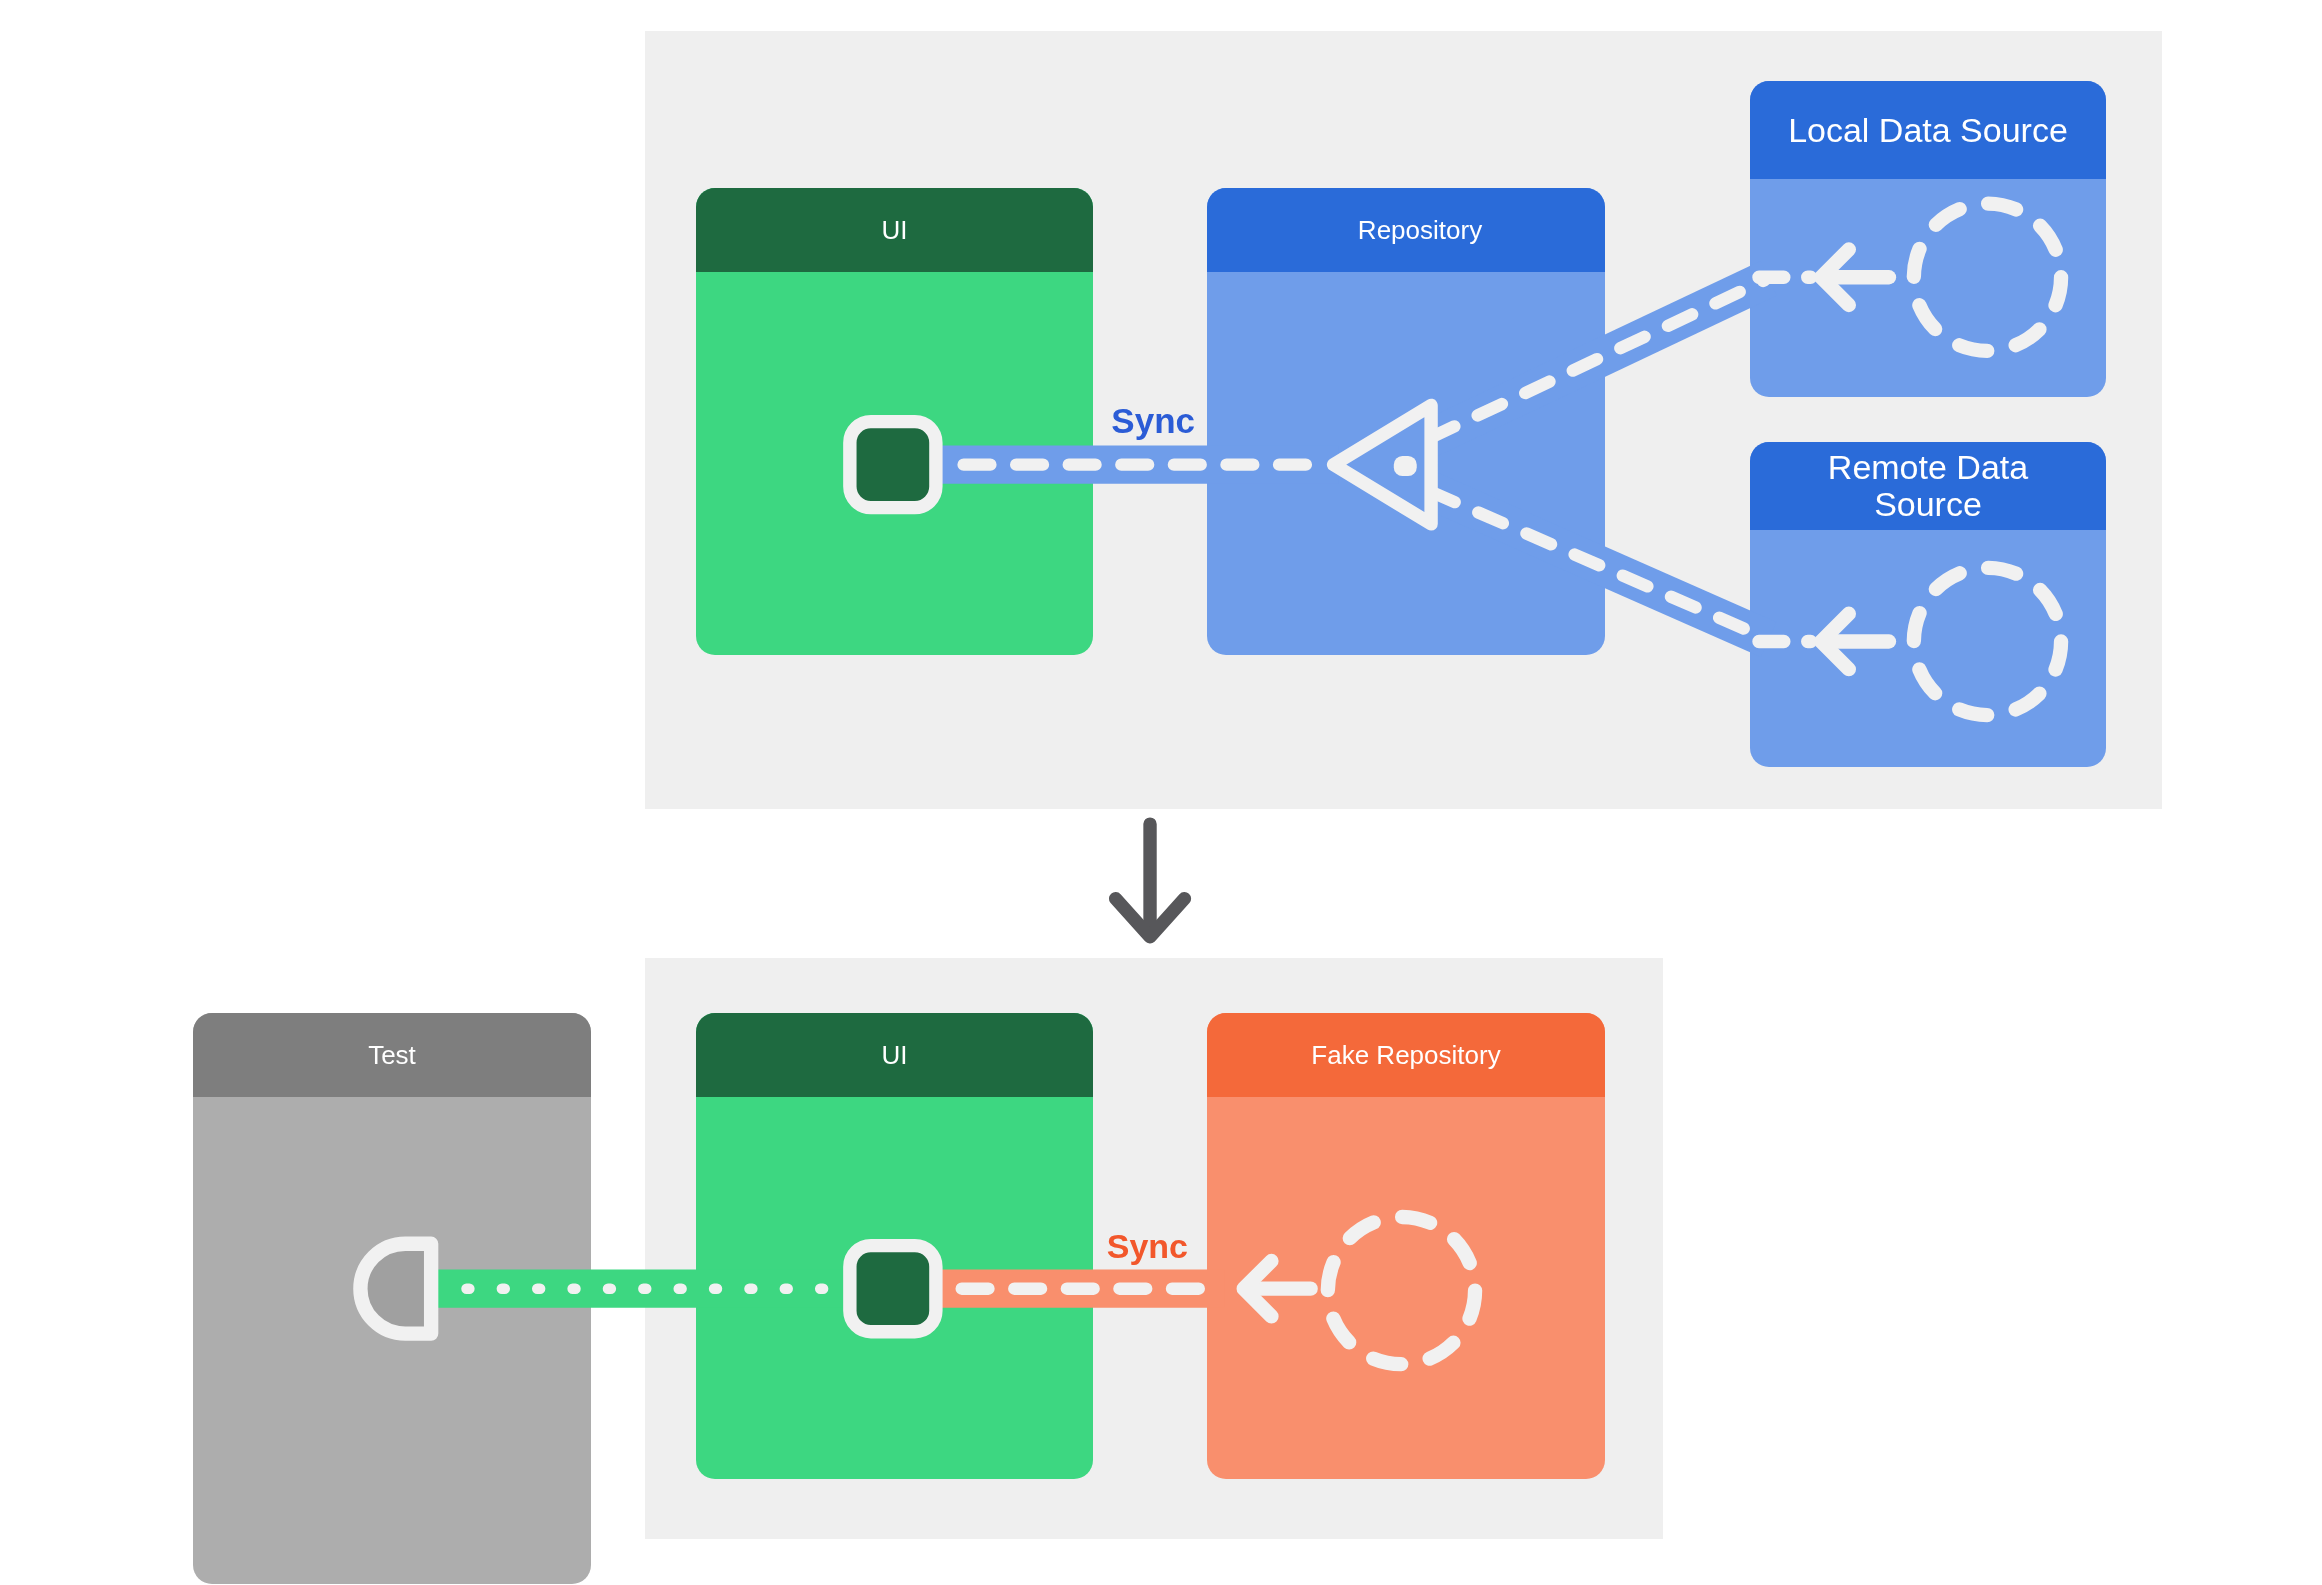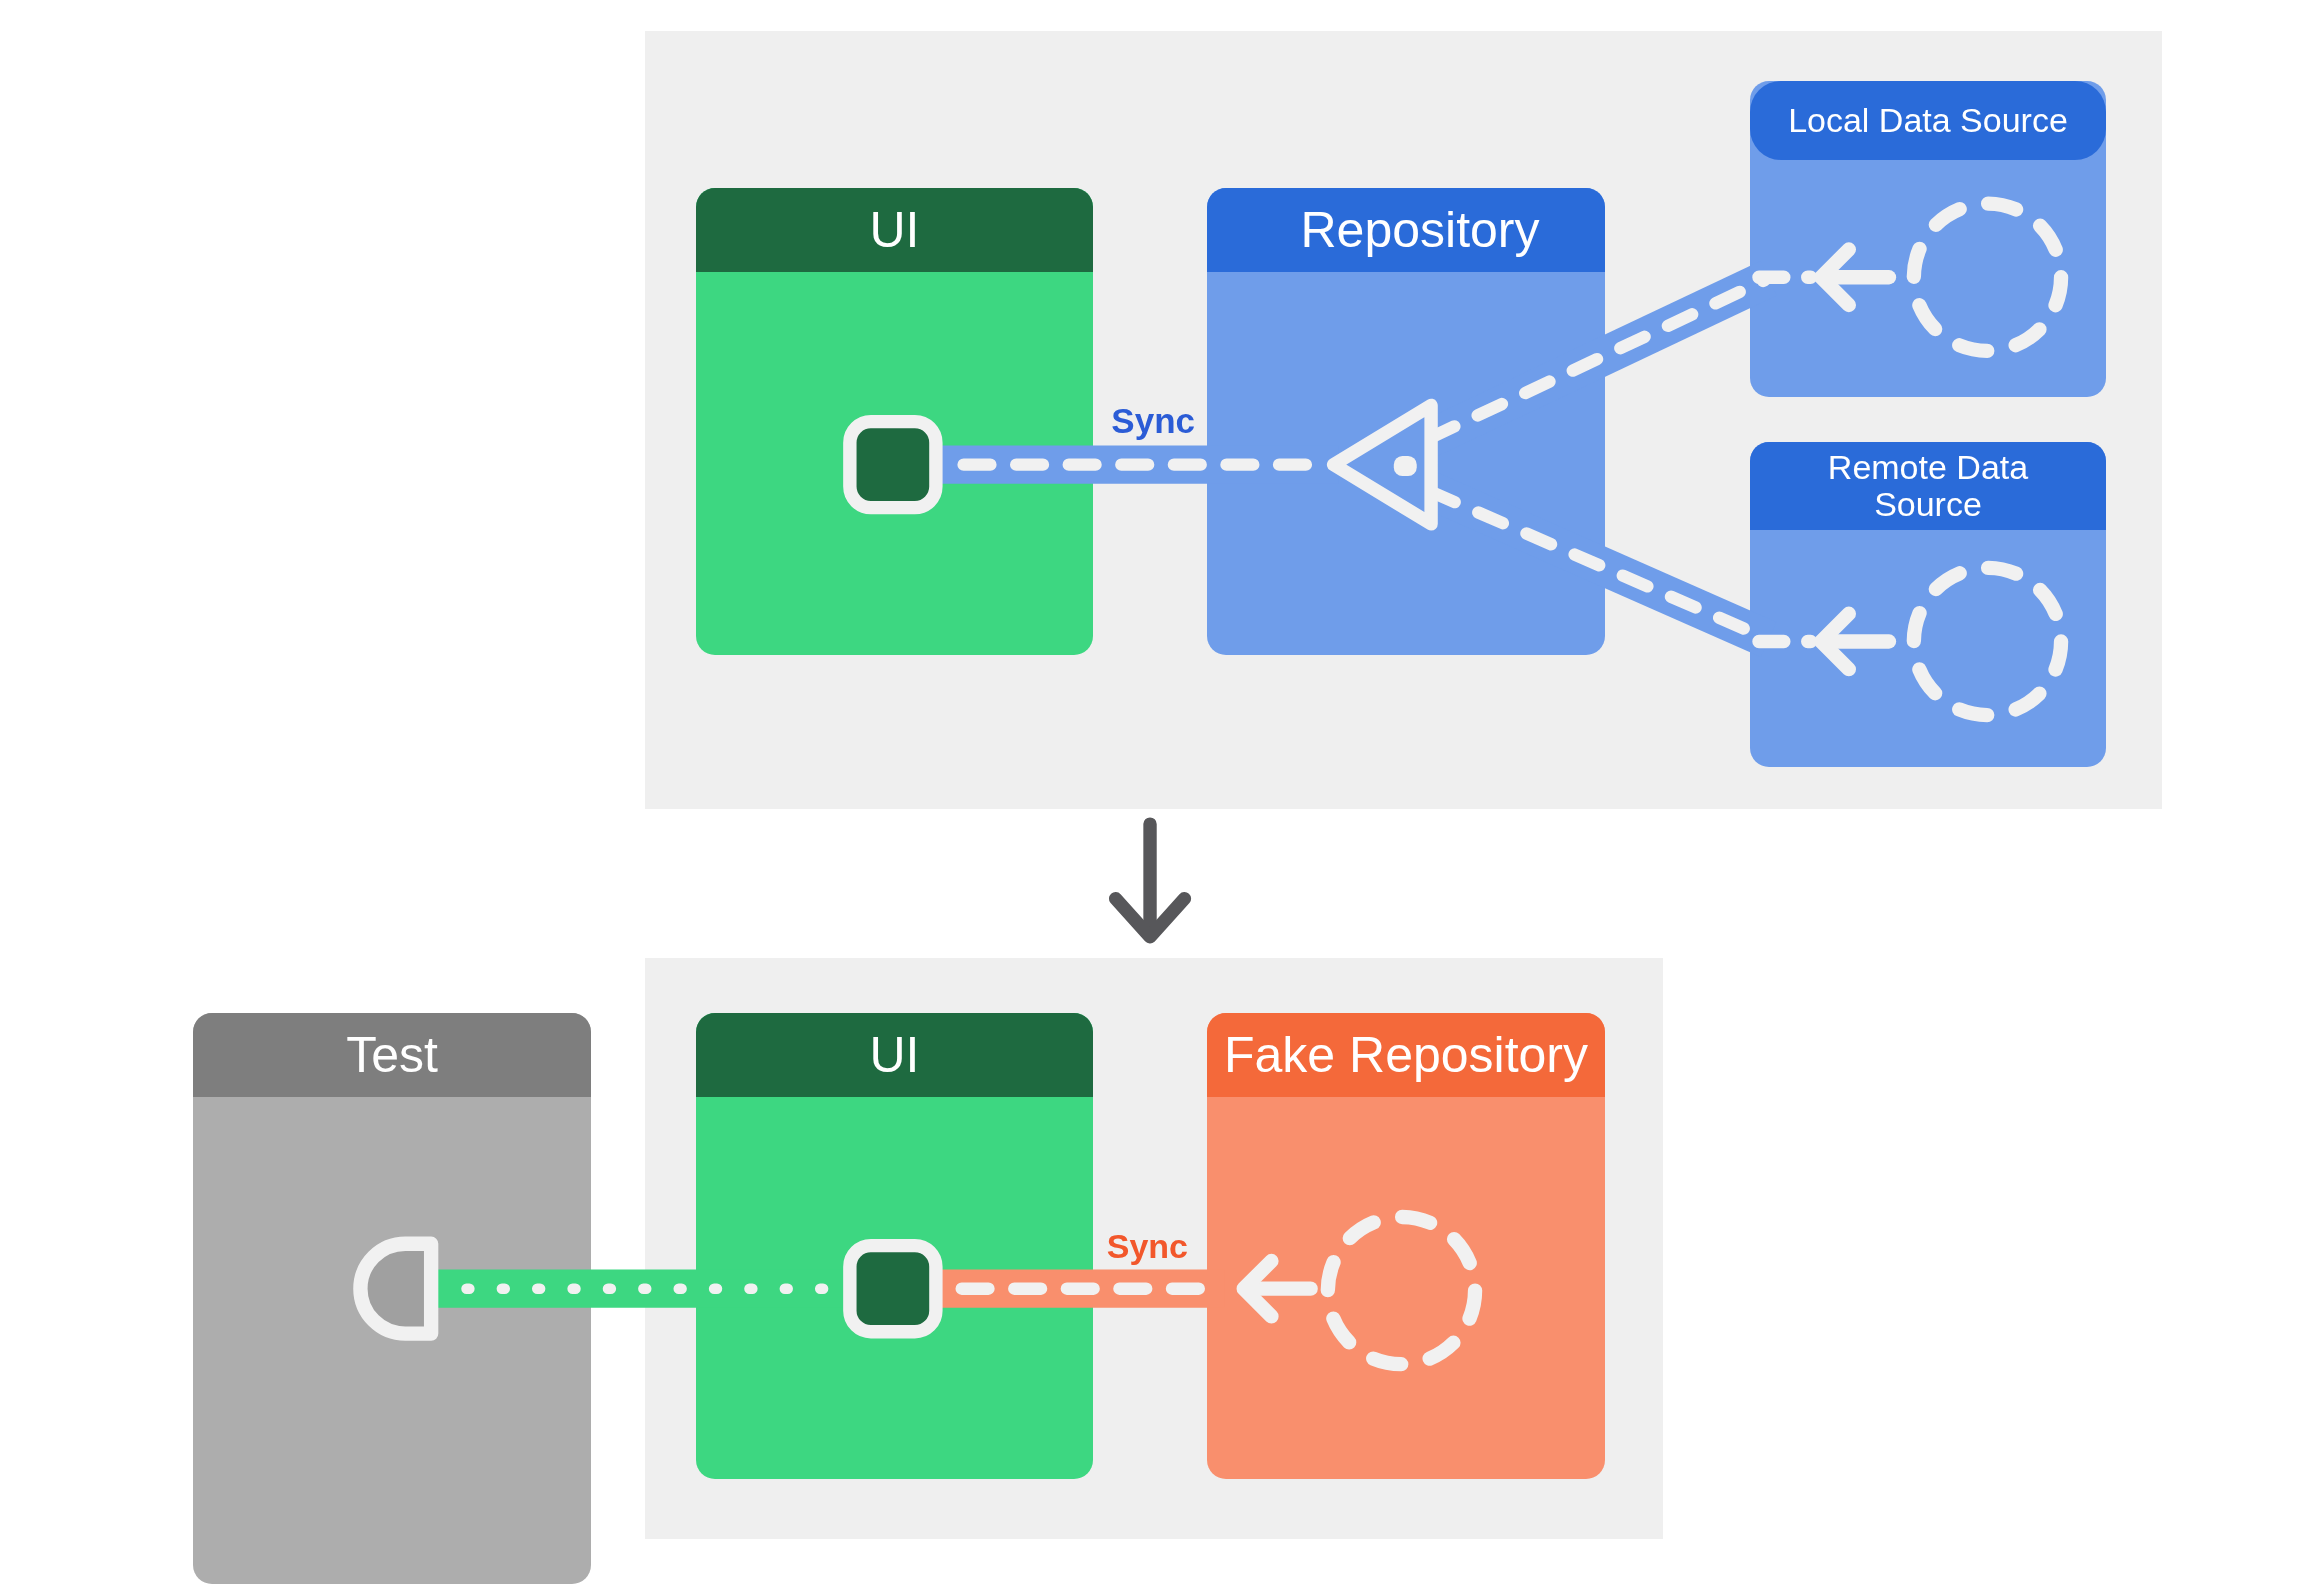--- a/index.html
+++ b/index.html
@@ -11,29 +11,29 @@
   .canvas { position: relative; width: 2323px; height: 1586px; overflow: hidden; }
 
   .panel { position: absolute; background: var(--panel-bg, #EFEFEF); }
   .panel-top { left: 645px; top: 31px; width: 1517px; height: 778px; }
   .panel-bottom { left: 645px; top: 958px; width: 1018px; height: 581px; }
 
   .box { position: absolute; border-radius: 19px; overflow: hidden; }
   .box-header {
     display: flex; align-items: center; justify-content: center;
     height: 84px; color: var(--header-text, #FFF);
-    font-size: 50px; font-weight: 400; text-align: center; line-height: 1.08;
+    font-size: 26px; font-weight: 400; text-align: center; line-height: 1.08;
   }
   .box-header.small { font-size: 34px; }
   .box-ui-top     { left: 696px;  top: 188px;  width: 397px; height: 467px; background: var(--green-body); }
   .box-ui-top    .box-header { background: var(--green-header); }
   .box-repo       { left: 1207px; top: 188px;  width: 398px; height: 467px; background: var(--blue-body); }
   .box-repo      .box-header { background: var(--blue-header); padding-left: 28px; }
   .box-local-ds   { left: 1750px; top: 81px;   width: 356px; height: 316px; background: var(--blue-body); }
-  .box-local-ds  .box-header { background: var(--blue-header); height: 79px; border-radius: 31px; }
+  .box-local-ds  .box-header { background: var(--blue-header); height: 98px; }
   .box-remote-ds  { left: 1750px; top: 442px;  width: 356px; height: 325px; background: var(--blue-body); }
   .box-remote-ds .box-header { background: var(--blue-header); height: 88px; align-items: center; }
   .box-remote-ds .box-header span { display: inline-block; max-width: 258px; }
   .box-test       { left: 193px;  top: 1013px; width: 398px; height: 571px; background: var(--gray-body); }
   .box-test      .box-header { background: var(--gray-header); }
   .box-ui-bottom  { left: 696px;  top: 1013px; width: 397px; height: 466px; background: var(--green-body); }
   .box-ui-bottom .box-header { background: var(--green-header); }
   .box-fake-repo  { left: 1207px; top: 1013px; width: 398px; height: 466px; background: var(--orange-body); }
   .box-fake-repo .box-header { background: var(--orange-header); }
 

